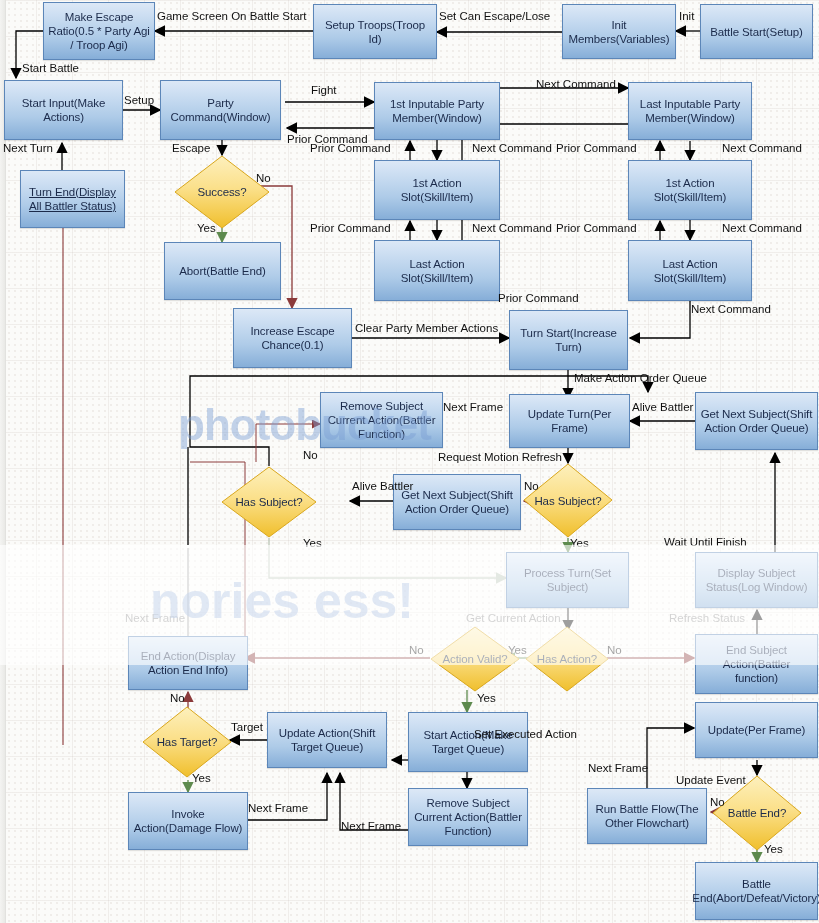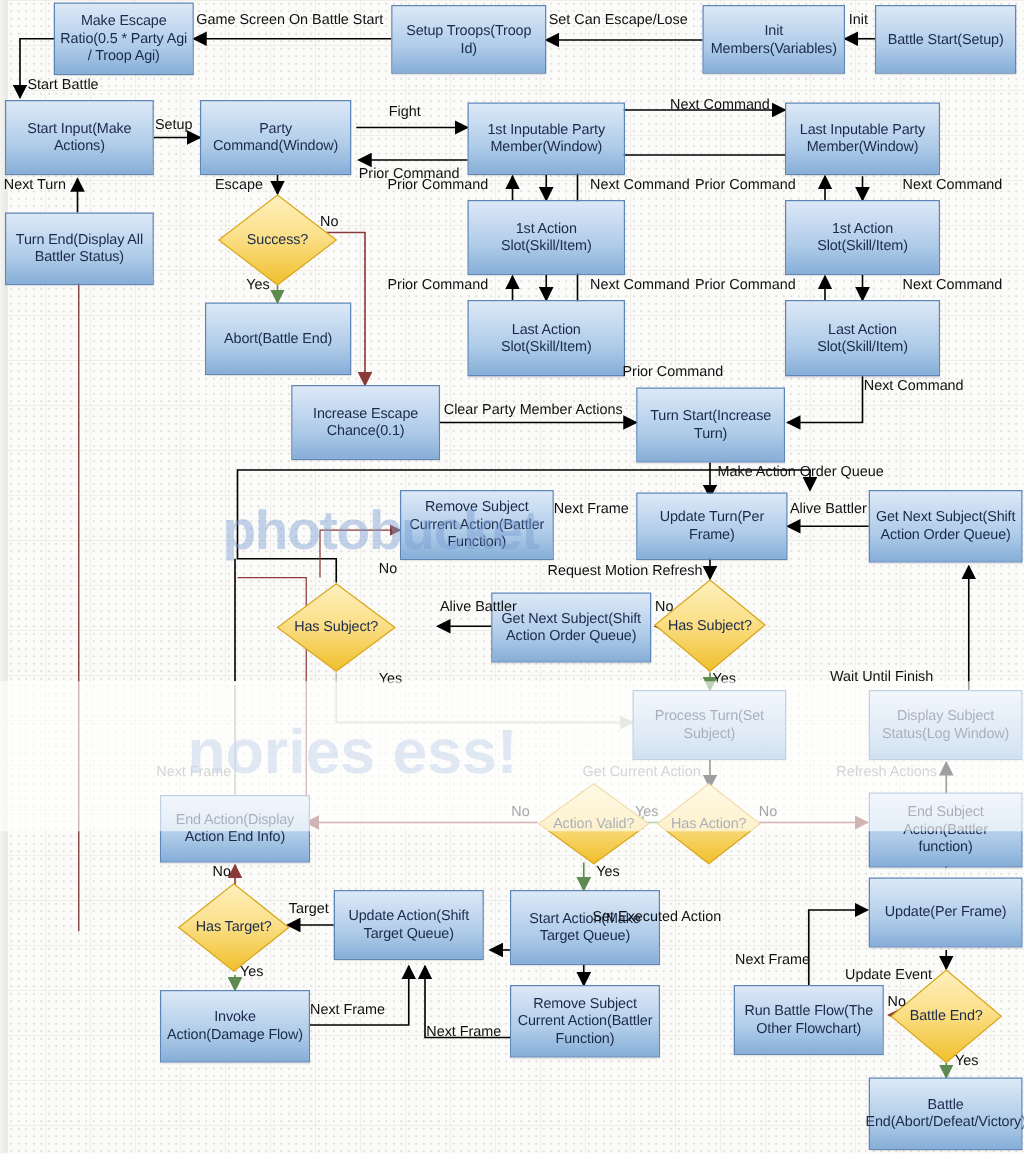--- a/index.html
+++ b/index.html
@@ -229,21 +229,21 @@
   <div class="node box" style="left:160px;top:80px;width:121px;height:60px;">
     <span>Party Command(Window)</span>
   </div>
   <div class="node box" style="left:374px;top:82px;width:126px;height:58px;">
     <span>1st Inputable Party Member(Window)</span>
   </div>
   <div class="node box" style="left:628px;top:82px;width:124px;height:58px;">
     <span>Last Inputable Party Member(Window)</span>
   </div>
 
-  <div class="node box" style="left:4px;top:170px;width:119px;height:58px;">
+  <div class="node box" style="left:20px;top:170px;width:105px;height:58px;text-decoration:underline;">
     <span>Turn End(Display All Battler Status)</span>
   </div>
 
   <div class="node diamond" style="left:174px;top:155px;width:96px;height:74px;">
     <svg class="dshape" viewBox="0 0 96 74" preserveAspectRatio="none">
       <defs>
           <linearGradient id="gdia1" x1="0" y1="0" x2="0" y2="1">
         <stop offset="0%" stop-color="#fdf0bd"></stop>
             <stop offset="45%" stop-color="#fbe08a"></stop>
             <stop offset="100%" stop-color="#f0bf2c"></stop>
@@ -443,21 +443,21 @@
   <div class="edgelabel" style="left:632px;top:401px;">Alive Battler</div>
   <div class="edgelabel" style="left:303px;top:449px;">No</div>
   <div class="edgelabel" style="left:438px;top:451px;">Request Motion Refresh</div>
   <div class="edgelabel" style="left:352px;top:480px;">Alive Battler</div>
   <div class="edgelabel" style="left:524px;top:480px;">No</div>
   <div class="edgelabel" style="left:303px;top:537px;">Yes</div>
   <div class="edgelabel" style="left:570px;top:537px;">Yes</div>
   <div class="edgelabel" style="left:664px;top:536px;">Wait Until Finish</div>
   <div class="edgelabel grey" style="left:125px;top:612px;">Next Frame</div>
   <div class="edgelabel grey" style="left:466px;top:612px;">Get Current Action</div>
-  <div class="edgelabel grey" style="left:669px;top:612px;">Refresh Actions</div>
+  <div class="edgelabel grey" style="left:669px;top:612px;">Refresh Status</div>
   <div class="edgelabel" style="left:409px;top:644px;">No</div>
   <div class="edgelabel" style="left:508px;top:644px;">Yes</div>
   <div class="edgelabel" style="left:607px;top:644px;">No</div>
   <div class="edgelabel" style="left:477px;top:692px;">Yes</div>
   <div class="edgelabel" style="left:170px;top:692px;">No</div>
   <div class="edgelabel" style="left:231px;top:721px;">Target</div>
   <div class="edgelabel" style="left:192px;top:772px;">Yes</div>
   <div class="edgelabel" style="left:248px;top:802px;">Next Frame</div>
   <div class="edgelabel" style="left:341px;top:820px;">Next Frame</div>
   <div class="edgelabel" style="left:474px;top:728px;">Set Executed Action</div>

